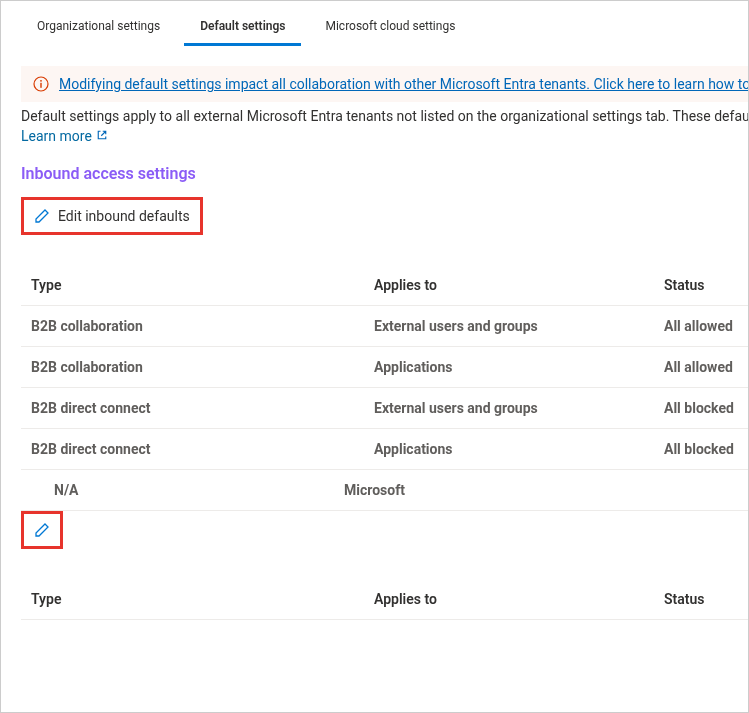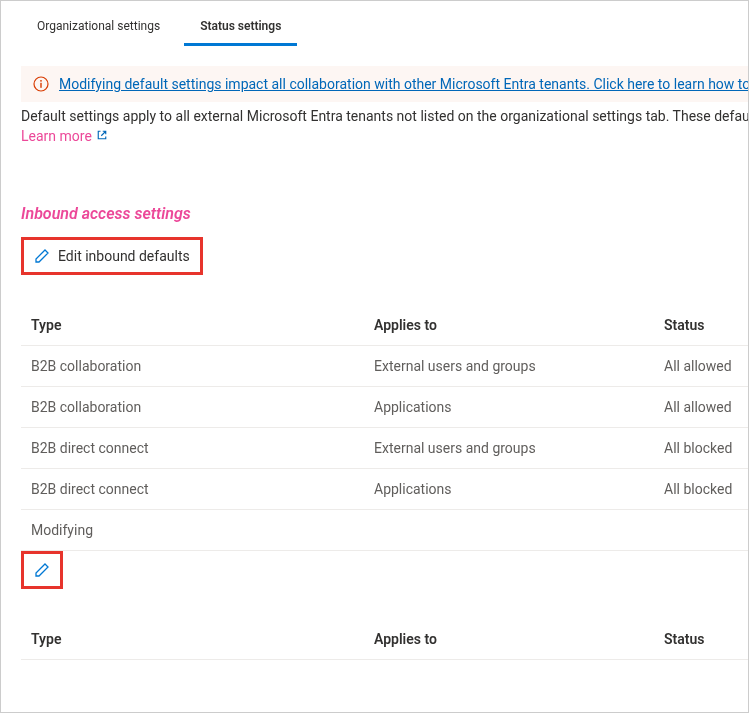--- a/index.html
+++ b/index.html
@@ -55,34 +55,33 @@
       color: #0067b8;
       text-decoration: underline;
     }
     .desc {
       color: #323130;
       white-space: nowrap;
       overflow: hidden;
       margin-bottom: 4px;
     }
     .learn-more {
-      color: #ec4899;
+      color: #0369a1;
       text-decoration: none;
       display: inline-flex;
       align-items: center;
       gap: 4px;
       cursor: pointer;
     }
     .section-title {
       font-weight: 600;
       font-size: 16px;
-      margin-top: 60px;
+      margin-top: 20px;
       margin-bottom: 14px;
-      color: #ec4899;
-      font-style: italic;
+      color: #8b5cf6;
     }
     .edit-button {
       display: inline-flex;
       gap: 8px;
       padding: 6px 10px;
       color: #323130;
       cursor: pointer;
       font-size: 14px;
     }
     .highlight-box {
@@ -99,32 +98,34 @@
       display: flex;
       padding: 12px 10px;
       border-bottom: 1px solid #edebe9;
     }
     .table-header {
       font-weight: 600;
       color: #323130;
     }
     .table-row {
       color: #605e5c;
+      font-weight: bold;
     }
     .col-type { flex: 0 0 320px; }
     .col-applies { flex: 0 0 290px; margin-left: 23px; }
     .col-status { flex: 1; white-space: nowrap; }
     .external-icon { display: inline-block; }
   </style>
 </head>
 <body>
 
 <div class="tabs">
   <div class="tab">Organizational settings</div>
-  <div class="tab active">Status settings</div>
+  <div class="tab active">Default settings</div>
+  <div class="tab">Microsoft cloud settings</div>
 </div>
 
 <div class="content">
   <div class="info-banner">
     <span class="icon">
       <svg width="16" height="16" viewBox="0 0 16 16">
           <circle cx="8" cy="8" r="7" fill="none" stroke="#d83b01" stroke-width="1.2"></circle>
           <circle cx="8" cy="4.8" r="0.9" fill="#d83b01"></circle>
           <rect x="7.3" y="6.8" width="1.4" height="5" fill="#d83b01"></rect>
         </svg>
@@ -175,21 +176,22 @@
       <div class="col-type">B2B direct connect</div>
       <div class="col-applies">External users and groups</div>
       <div class="col-status">All blocked</div>
     </div>
     <div class="table-row">
       <div class="col-type">B2B direct connect</div>
       <div class="col-applies">Applications</div>
       <div class="col-status">All blocked</div>
     </div>
     <div class="table-row">
-      <div class="col-status">Modifying</div>
+      <div class="col-applies">N/A</div>
+      <div class="col-status">Microsoft</div>
     </div>
   </div>
 
   
   <div class="highlight-box">
     <div class="edit-button">
       <span class="pencil-icon">
         <svg width="16" height="16" viewBox="0 0 16 16" fill="none" stroke="#0078d4" stroke-width="1.3">
             <path d="M11 2l3 3L5 14H2v-3L11 2z"></path>
           </svg>

